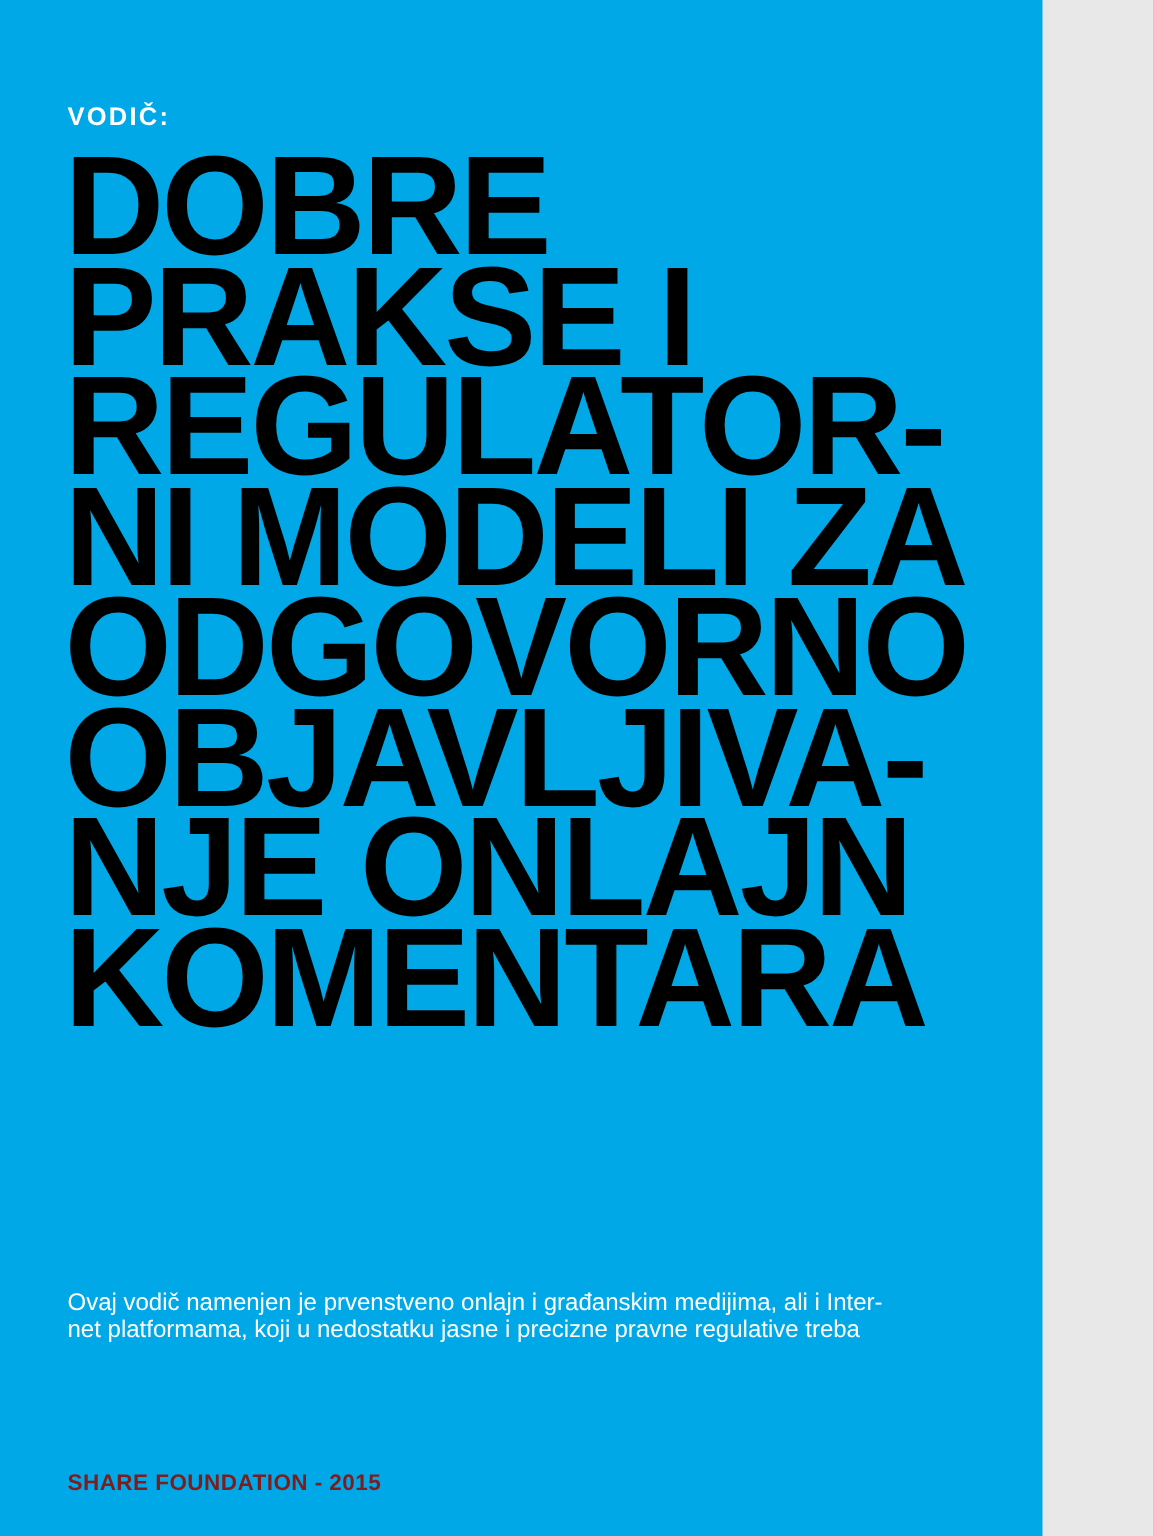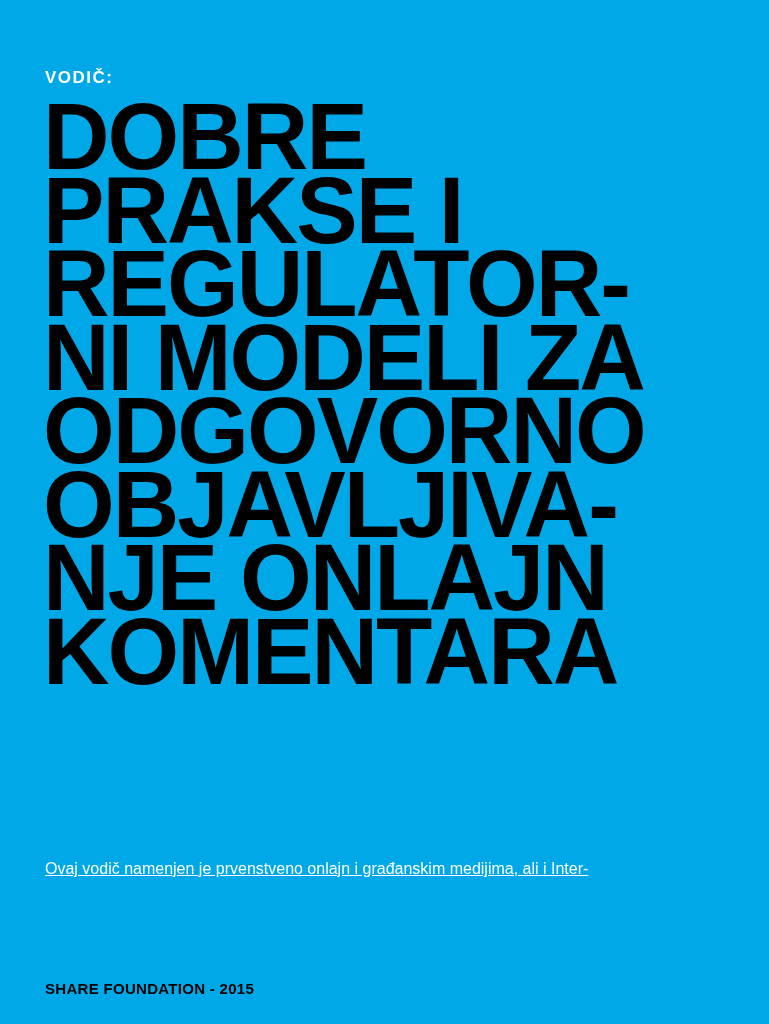--- a/index.html
+++ b/index.html
@@ -2,21 +2,21 @@
 <html><head>
 <meta charset="utf-8">
 <style>
   html, body {
     margin: 0;
     padding: 0;
     background: #e8e8e8;
   }
   .page {
     position: relative;
-    width: 769px;
+    width: 695px;
     height: 1024px;
     background: #00A8E8;
     overflow: hidden;
     font-family: "Liberation Sans", sans-serif;
     color: #FFFFFF;
   }
   .kicker {
     position: absolute;
     left: 45px;
     top: 68px;
@@ -45,30 +45,29 @@
     position: absolute;
     left: 45px;
     top: 860px;
     font-size: 16px;
     line-height: 18px;
     font-weight: 400;
     color: #FFFFFF;
   }
   .intro .intro-line {
     white-space: nowrap;
-    text-decoration: underline;
   }
   .footer {
     position: absolute;
     left: 45px;
     top: 980px;
     font-size: 15px;
     font-weight: 700;
     letter-spacing: 0.3px;
-    color: #000000;
+    color: #7f1d1d;
     white-space: nowrap;
   }
 </style>
 </head>
 <body>
 
 <div class="page">
 
   <div class="kicker">VODIČ:</div>
 
@@ -78,17 +77,18 @@
     <div class="title-line">REGULATOR-</div>
     <div class="title-line">NI MODELI ZA</div>
     <div class="title-line">ODGOVORNO</div>
     <div class="title-line">OBJAVLJIVA-</div>
     <div class="title-line">NJE ONLAJN</div>
     <div class="title-line">KOMENTARA</div>
   </div>
 
   <div class="intro">
     <div class="intro-line">Ovaj vodič namenjen je prvenstveno onlajn i građanskim medijima, ali i Inter-</div>
+    <div class="intro-line">net platformama, koji u nedostatku jasne i precizne pravne regulative treba</div>
   </div>
 
   <div class="footer">SHARE FOUNDATION - 2015</div>
 
 </div>
 
 </body></html>

